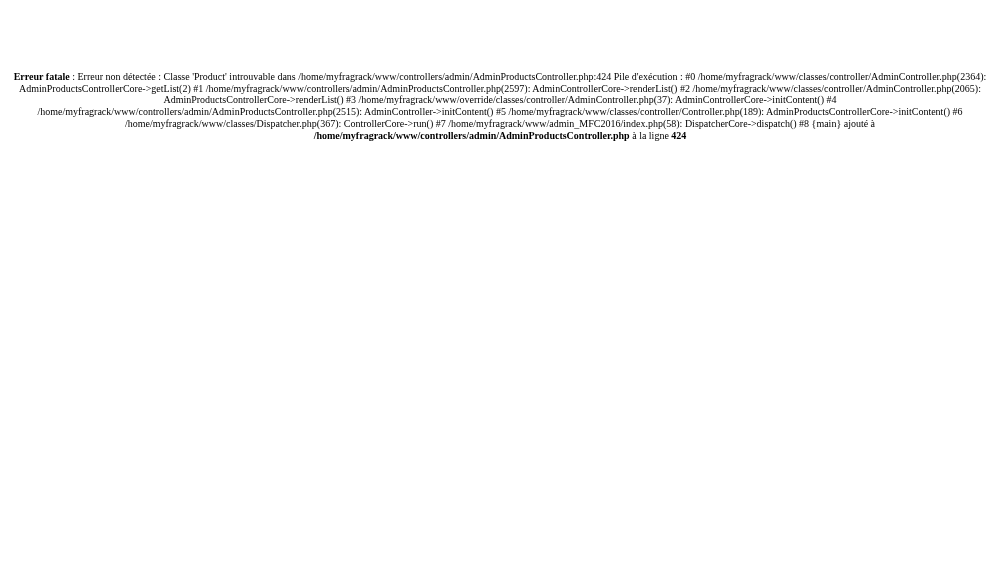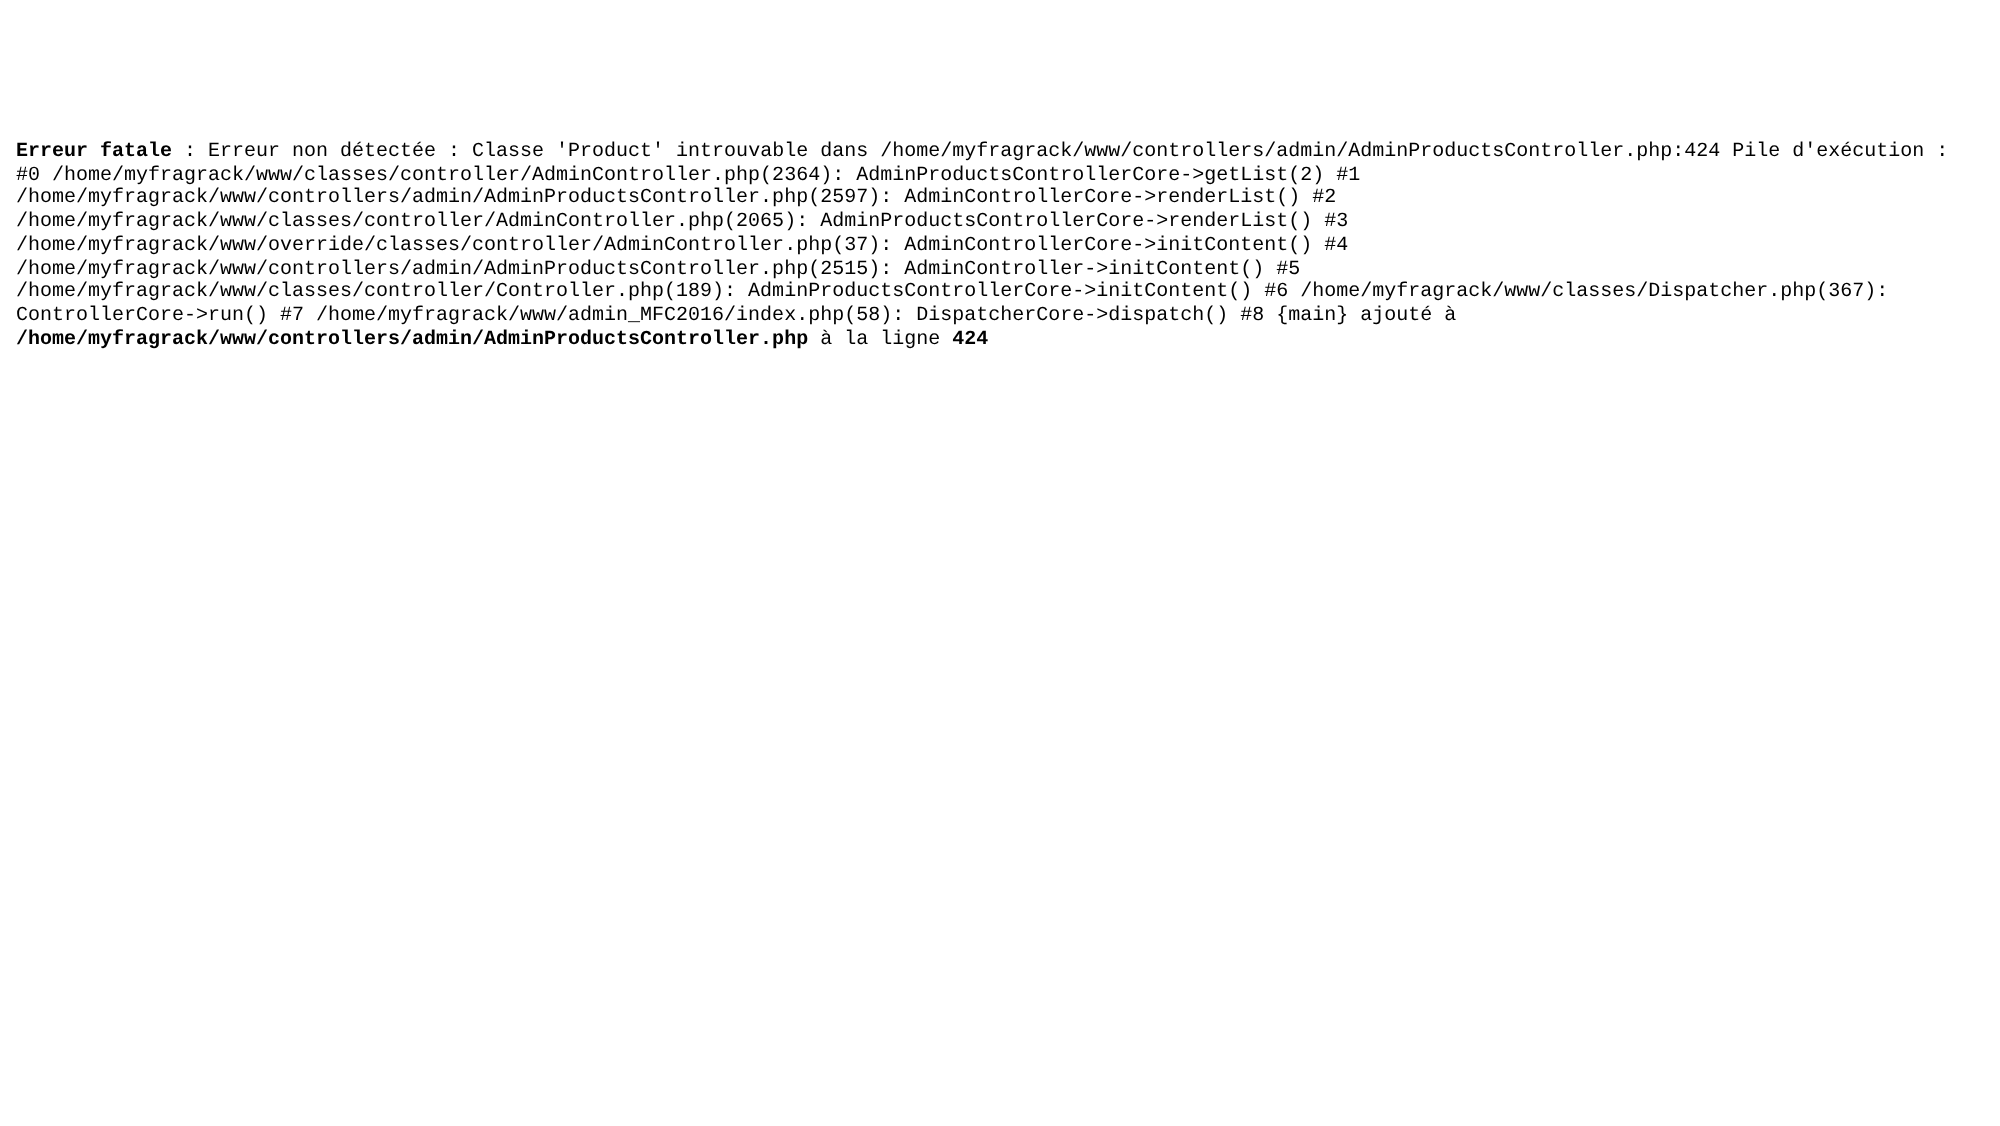--- a/index.html
+++ b/index.html
@@ -18,25 +18,25 @@
     height: 563px;
     background: #ffffff;
   }
   .php-error {
     position: absolute;
     left: 8px;
     top: 71px;
     width: 984px;
     margin: 0;
     padding: 0;
-    font-family: Liberation Mono, monospace;
+    font-family: Liberation Serif, serif;
     font-size: 10px;
     line-height: 11.7px;
     color: #000000;
-    text-align: left;
+    text-align: center;
   }
   .php-error b {
     font-weight: bold;
   }
 </style>
 </head>
 <body>
 
 <div class="page">
   <p class="php-error"><b>Erreur fatale</b><span> : Erreur non détectée : Classe 'Product' introuvable dans /home/myfragrack/www/controllers/admin/AdminProductsController.php:424 Pile d'exécution : #0 /home/myfragrack/www/classes/controller/AdminController.php(2364): AdminProductsControllerCore-&gt;getList(2) #1 /home/myfragrack/www/controllers/admin/AdminProductsController.php(2597): AdminControllerCore-&gt;renderList() #2 /home/myfragrack/www/classes/controller/AdminController.php(2065): AdminProductsControllerCore-&gt;renderList() #3 /home/myfragrack/www/override/classes/controller/AdminController.php(37): AdminControllerCore-&gt;initContent() #4 /home/myfragrack/www/controllers/admin/AdminProductsController.php(2515): AdminController-&gt;initContent() #5 /home/myfragrack/www/classes/controller/Controller.php(189): AdminProductsControllerCore-&gt;initContent() #6 /home/myfragrack/www/classes/Dispatcher.php(367): ControllerCore-&gt;run() #7 /home/myfragrack/www/admin_MFC2016/index.php(58): DispatcherCore-&gt;dispatch() #8 {main} ajouté à </span><b>/home/myfragrack/www/controllers/admin/AdminProductsController.php</b><span> à la ligne </span><b>424</b></p>

